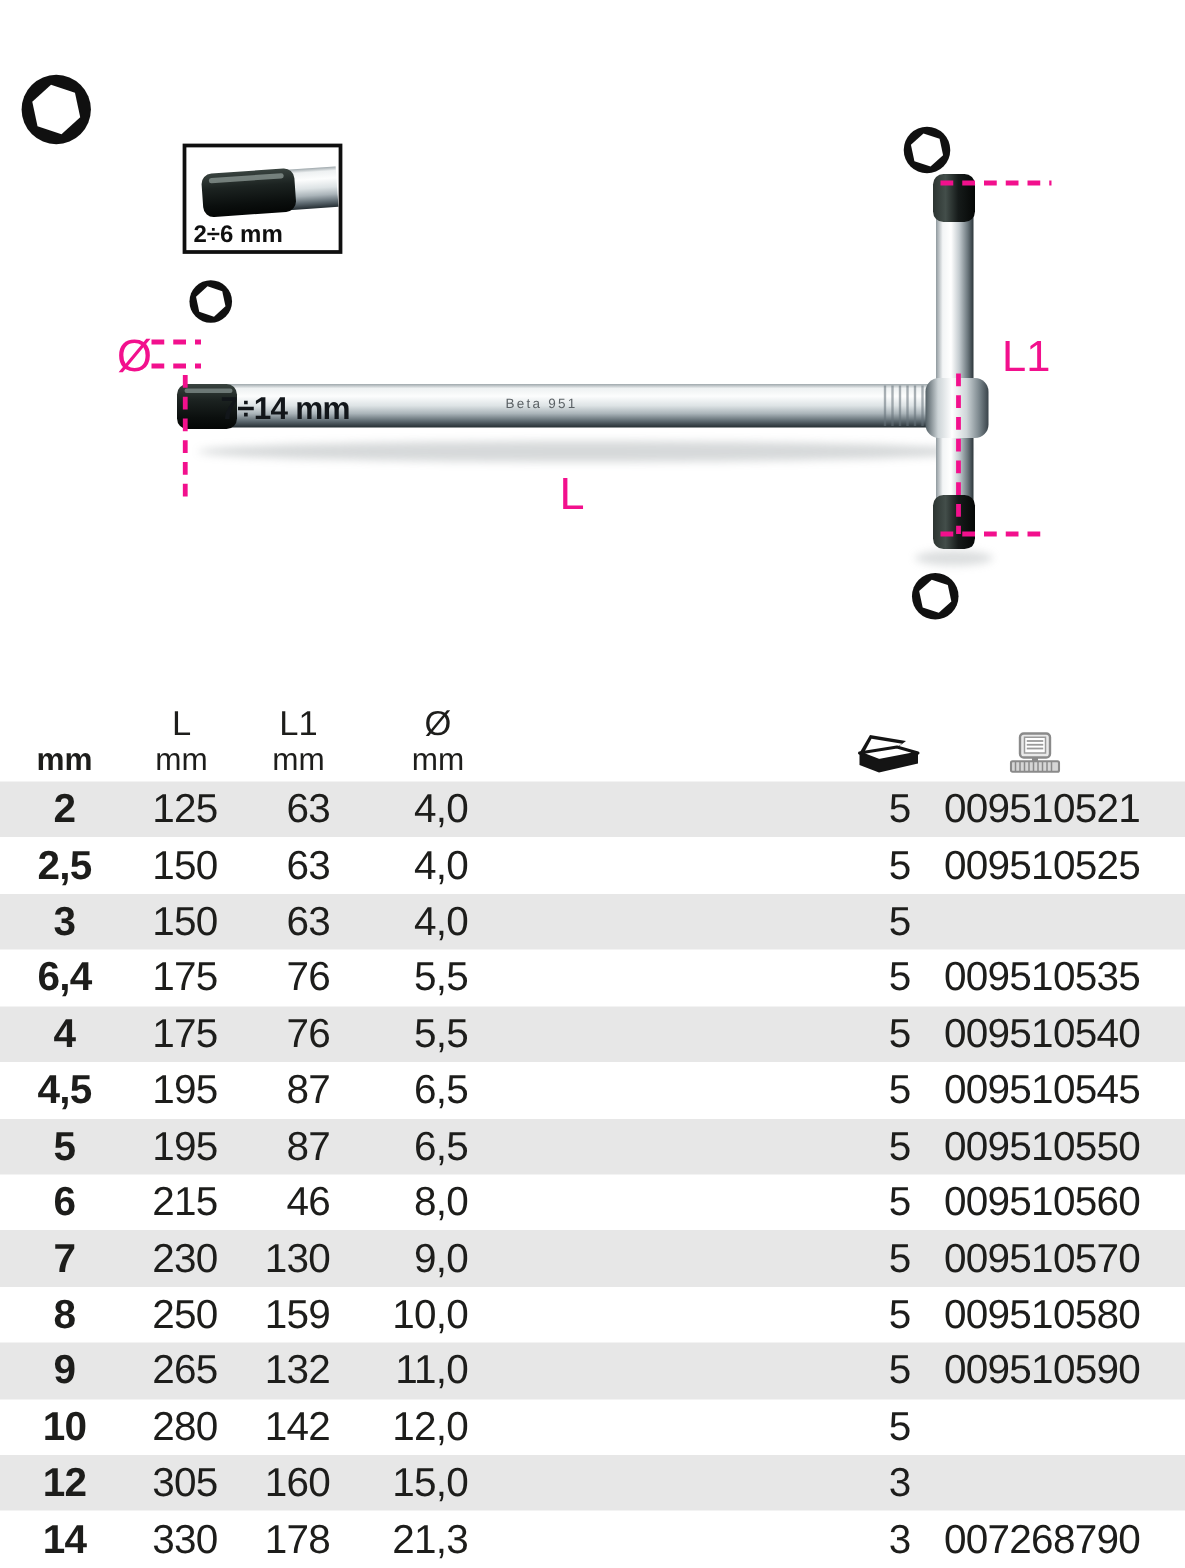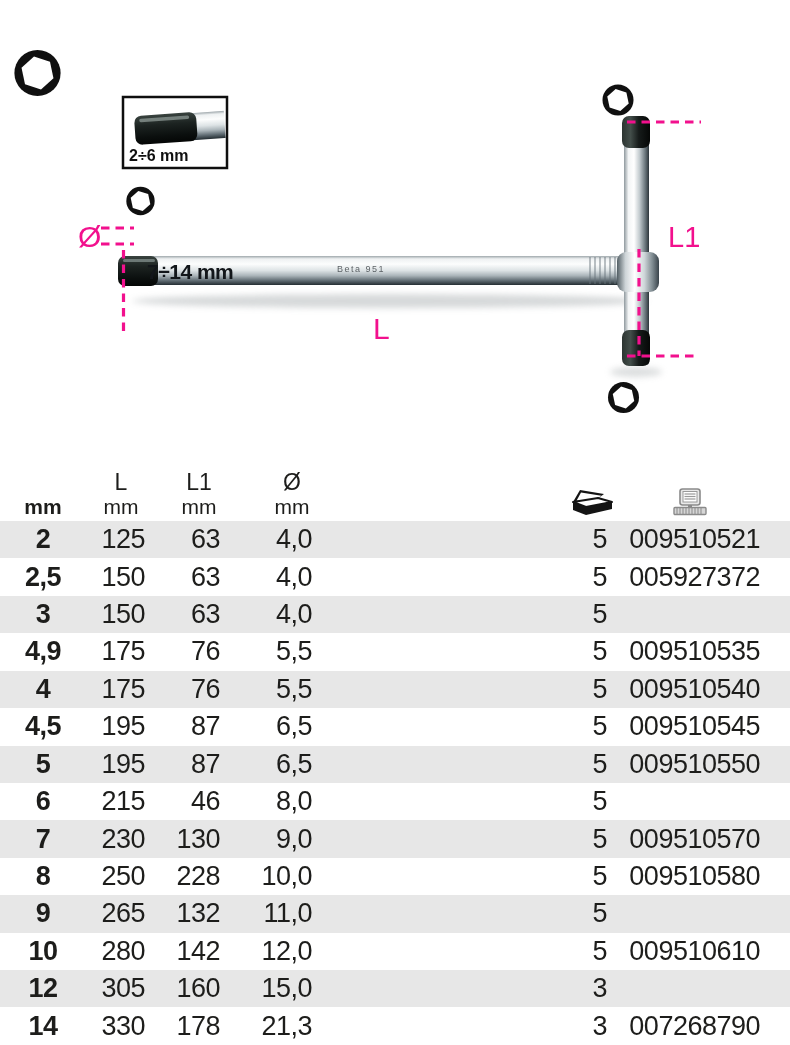--- a/index.html
+++ b/index.html
@@ -207,33 +207,33 @@
           <div class="c num">5</div>
           <div class="c num">009510521</div>
         </div>
 
         <div class="trow">
           <div class="c size">2,5</div>
           <div class="c num">150</div>
           <div class="c num">63</div>
           <div class="c num">4,0</div>
           <div class="c num">5</div>
-          <div class="c num">005927372</div>
+          <div class="c num">009510525</div>
         </div>
 
         <div class="trow">
           <div class="c size">3</div>
           <div class="c num">150</div>
           <div class="c num">63</div>
           <div class="c num">4,0</div>
           <div class="c num">5</div>
         </div>
 
         <div class="trow">
-          <div class="c size">4,9</div>
+          <div class="c size">6,4</div>
           <div class="c num">175</div>
           <div class="c num">76</div>
           <div class="c num">5,5</div>
           <div class="c num">5</div>
           <div class="c num">009510535</div>
         </div>
 
         <div class="trow">
           <div class="c size">4</div>
           <div class="c num">175</div>
@@ -260,55 +260,56 @@
           <div class="c num">5</div>
           <div class="c num">009510550</div>
         </div>
 
         <div class="trow">
           <div class="c size">6</div>
           <div class="c num">215</div>
           <div class="c num">46</div>
           <div class="c num">8,0</div>
           <div class="c num">5</div>
+          <div class="c num">009510560</div>
         </div>
 
         <div class="trow">
           <div class="c size">7</div>
           <div class="c num">230</div>
           <div class="c num">130</div>
           <div class="c num">9,0</div>
           <div class="c num">5</div>
           <div class="c num">009510570</div>
         </div>
 
         <div class="trow">
           <div class="c size">8</div>
           <div class="c num">250</div>
-          <div class="c num">228</div>
+          <div class="c num">159</div>
           <div class="c num">10,0</div>
           <div class="c num">5</div>
           <div class="c num">009510580</div>
         </div>
 
         <div class="trow">
           <div class="c size">9</div>
           <div class="c num">265</div>
           <div class="c num">132</div>
           <div class="c num">11,0</div>
           <div class="c num">5</div>
+          <div class="c num">009510590</div>
         </div>
 
         <div class="trow">
           <div class="c size">10</div>
           <div class="c num">280</div>
           <div class="c num">142</div>
           <div class="c num">12,0</div>
           <div class="c num">5</div>
-          <div class="c num">009510610</div>
         </div>
 
         <div class="trow">
           <div class="c size">12</div>
           <div class="c num">305</div>
           <div class="c num">160</div>
           <div class="c num">15,0</div>
           <div class="c num">3</div>
         </div>
 

